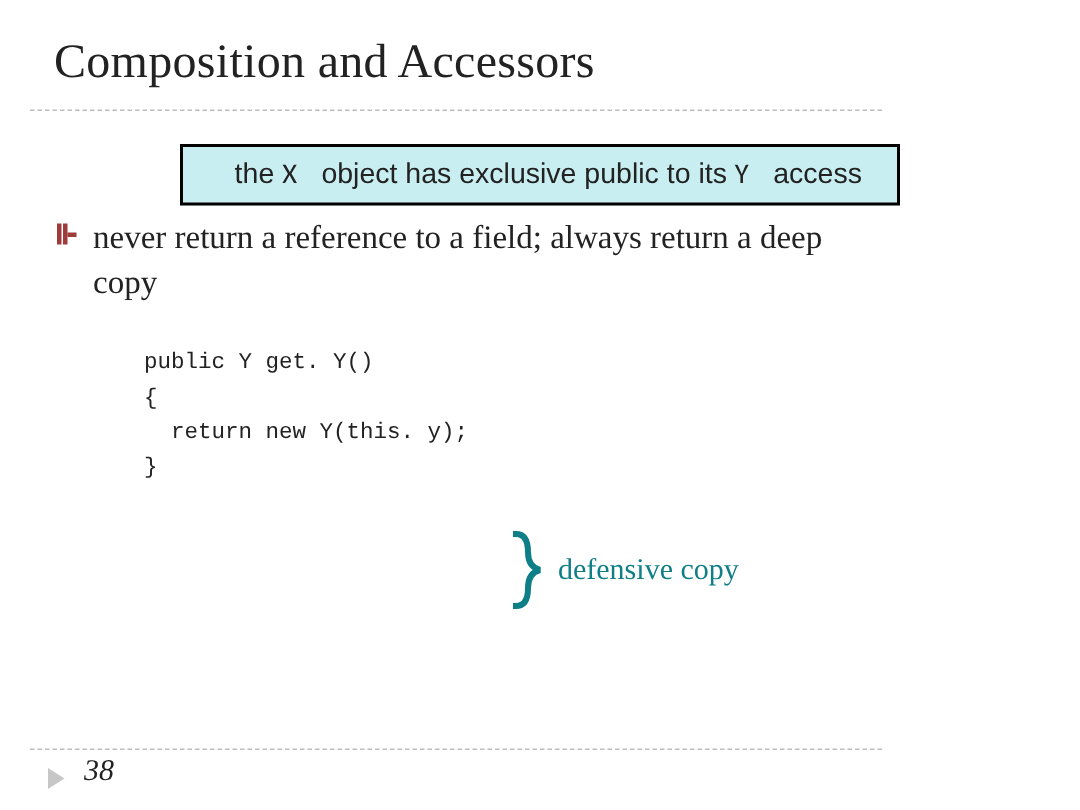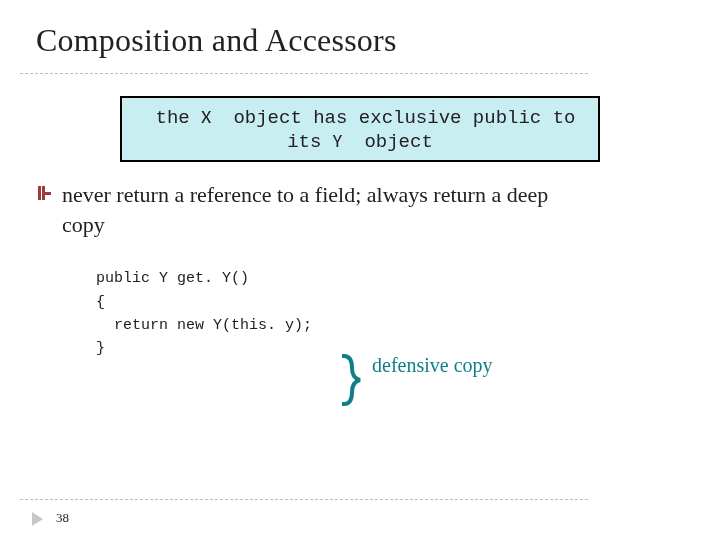--- a/index.html
+++ b/index.html
@@ -36,25 +36,25 @@
     border: 2px solid #000;
     background: #c9eef1;
     padding: 7px 10px;
     font-size: 19px;
     text-align: center;
   }
   .sans {
     font-family: Calibri, 'Segoe UI', Arial, sans-serif;
   }
   .georgia {
-    font-family: Liberation Mono, monospace;
+    font-family: Liberation Sans, sans-serif;
     margin-left: 11px;
   }
   .body-area {
-    padding: 18px 44px 0 36px;
+    padding: 6px 44px 0 36px;
   }
   .bullet-row {
     display: flex;
     align-items: flex-start;
     column-gap: 10px;
   }
   .bullet-glyph {
     flex: 0 0 auto;
     margin-top: 6px;
     width: 16px;
@@ -77,20 +77,21 @@
     font-family: 'Courier New', Courier, monospace;
     font-size: 15px;
     line-height: 1.55;
     white-space: pre;
   }
   .annotation-wrap {
     position: absolute;
     left: 340px;
     top: 354px;
     display: flex;
+    align-items: center;
   }
   .brace {
     display: inline-block;
     width: 22px;
     height: 52px;
   }
   .annot-label {
     color: #0f7f87;
     font-family: Georgia, 'Times New Roman', serif;
     font-size: 20px;
@@ -100,42 +101,43 @@
     position: absolute;
     left: 20px;
     right: 20px;
     bottom: 40px;
     border-top: 1.5px dashed #bdbdbd;
   }
   .page-number {
     position: absolute;
     left: 56px;
     bottom: 14px;
-    font-size: 13px;
+    font-size: 20px;
+    font-style: italic;
   }
   .play-icon {
     position: absolute;
     left: 32px;
     bottom: 14px;
     width: 0; height: 0;
     border-top: 7px solid transparent;
     border-bottom: 7px solid transparent;
     border-left: 11px solid #c7c7c7;
   }
 </style>
 </head>
 <body>
 
 <div class="slide">
 
   <div class="title">Composition and Accessors</div>
   <hr class="hr-dashed">
 
   <div class="callout-box">
-    <span class="georgia">the </span><span class="sans">X</span><span class="georgia"> object has exclusive public to its </span><span class="sans">Y</span><span class="georgia"> object</span>
+    <span class="georgia">the </span><span class="sans">X</span><span class="georgia"> object has exclusive public to its </span><span class="sans">Y</span><span class="georgia"> access</span>
   </div>
 
   <div class="body-area">
     <div class="bullet-row">
       <span class="bullet-glyph">
         <span class="v1"></span>
           <span class="v2"></span>
           <span class="h"></span>
       </span>
       <span class="bullet-text">never return a reference to a field; always return a deep copy</span>

